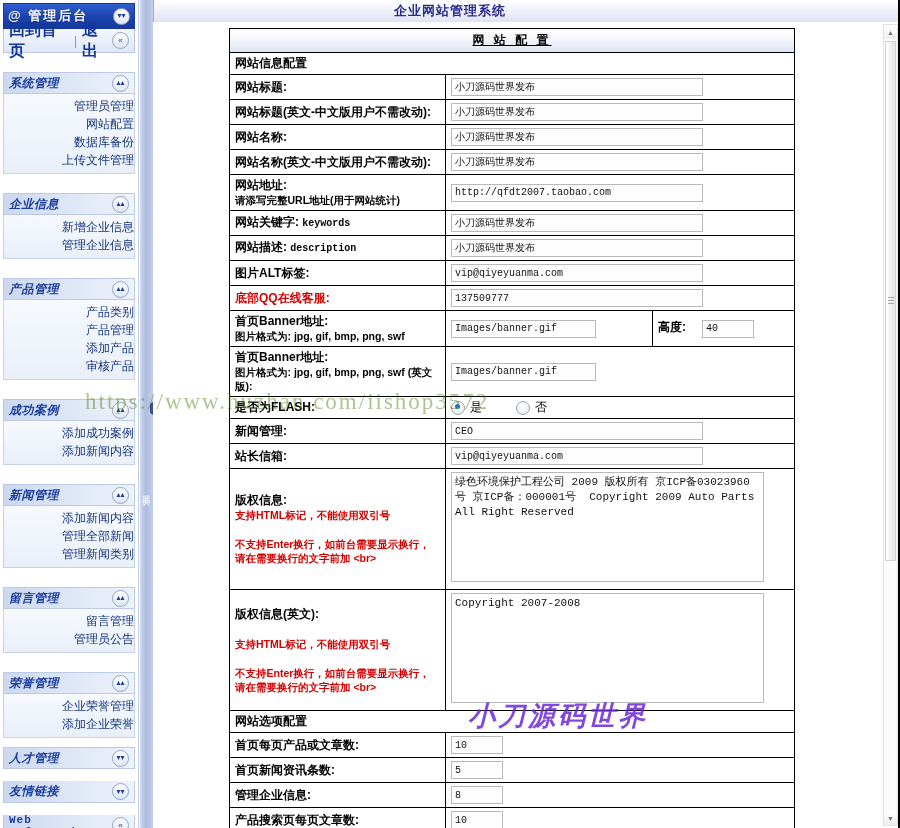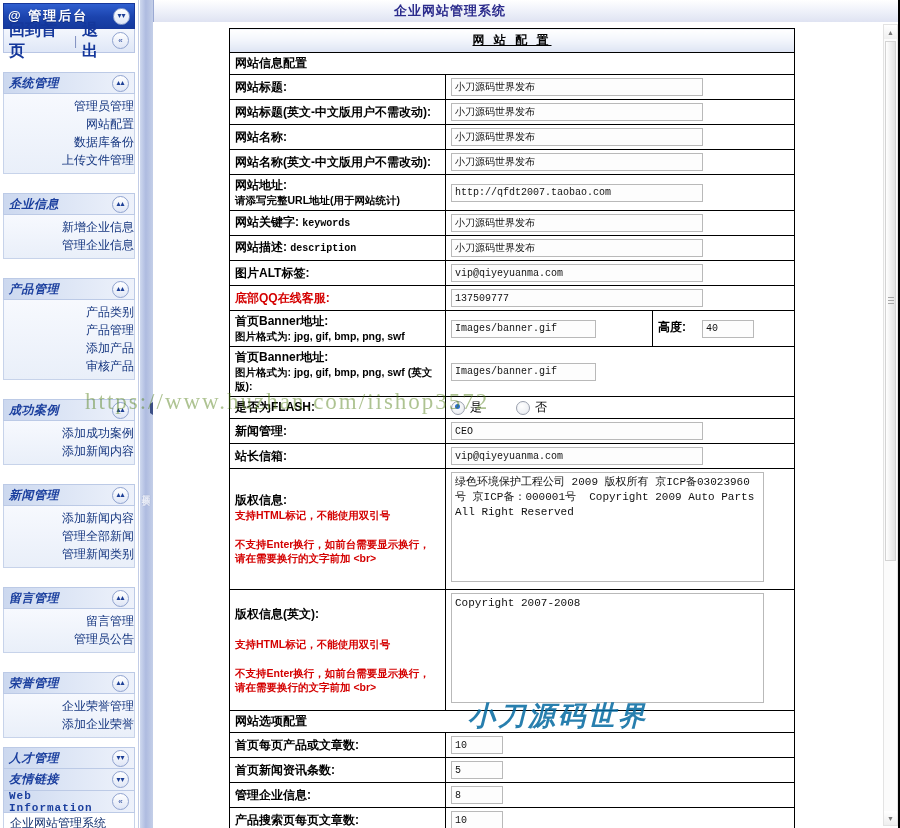--- a/index.html
+++ b/index.html
@@ -166,21 +166,21 @@
 
   
   .wm-url{
     position:absolute;left:85px;top:389px;width:760px;
     font-size:23px;letter-spacing:2px;color:#4d7c0f;opacity:.45;
     font-family:"Liberation Serif","DejaVu Serif",serif;
     pointer-events:none;white-space:nowrap;
   }
   .wm-pink{
     position:absolute;left:468px;top:698px;
-    font-size:27px;color:#0369a1;opacity:.85;font-style:italic;font-weight:bold;
+    font-size:27px;color:#6d28d9;opacity:.85;font-style:italic;font-weight:bold;
     letter-spacing:3px;pointer-events:none;white-space:nowrap;
     font-family:"Liberation Serif","DejaVu Serif",serif;
   }
 
   
   .vsb{
     position:absolute;right:2px;top:24px;width:15px;height:802px;
     background:#fbfbfb;border:1px solid #e3e3e3;box-sizing:border-box;
   }
   .vsb .ar{
@@ -301,21 +301,21 @@
             <div class="it">企业荣誉管理</div>
             <div class="it">添加企业荣誉</div>
           </div>
         </div>
       </div>
     <div id="sb-collapsed">
         <div class="grp-h" style="margin: 9px 3px 0px; border-top: 1px solid rgb(188, 202, 230);">
           <span class="gt">人才管理</span>
           <span class="rndbtn">▾▾</span>
         </div>
-        <div class="grp-h" style="margin: 0px 3px; border-top: none;">
+        <div class="grp-h" style="margin: 12px 3px; border-top: none;">
           <span class="gt">友情链接</span>
           <span class="rndbtn">▾▾</span>
         </div>
         <div class="grp-h" style="margin: 0px 3px; border-top: none;">
           <span class="gt mono">Web Information</span>
           <span class="rndbtn">«</span>
         </div>
       </div>
     <div class="solo">企业网站管理系统</div>
   </div>

